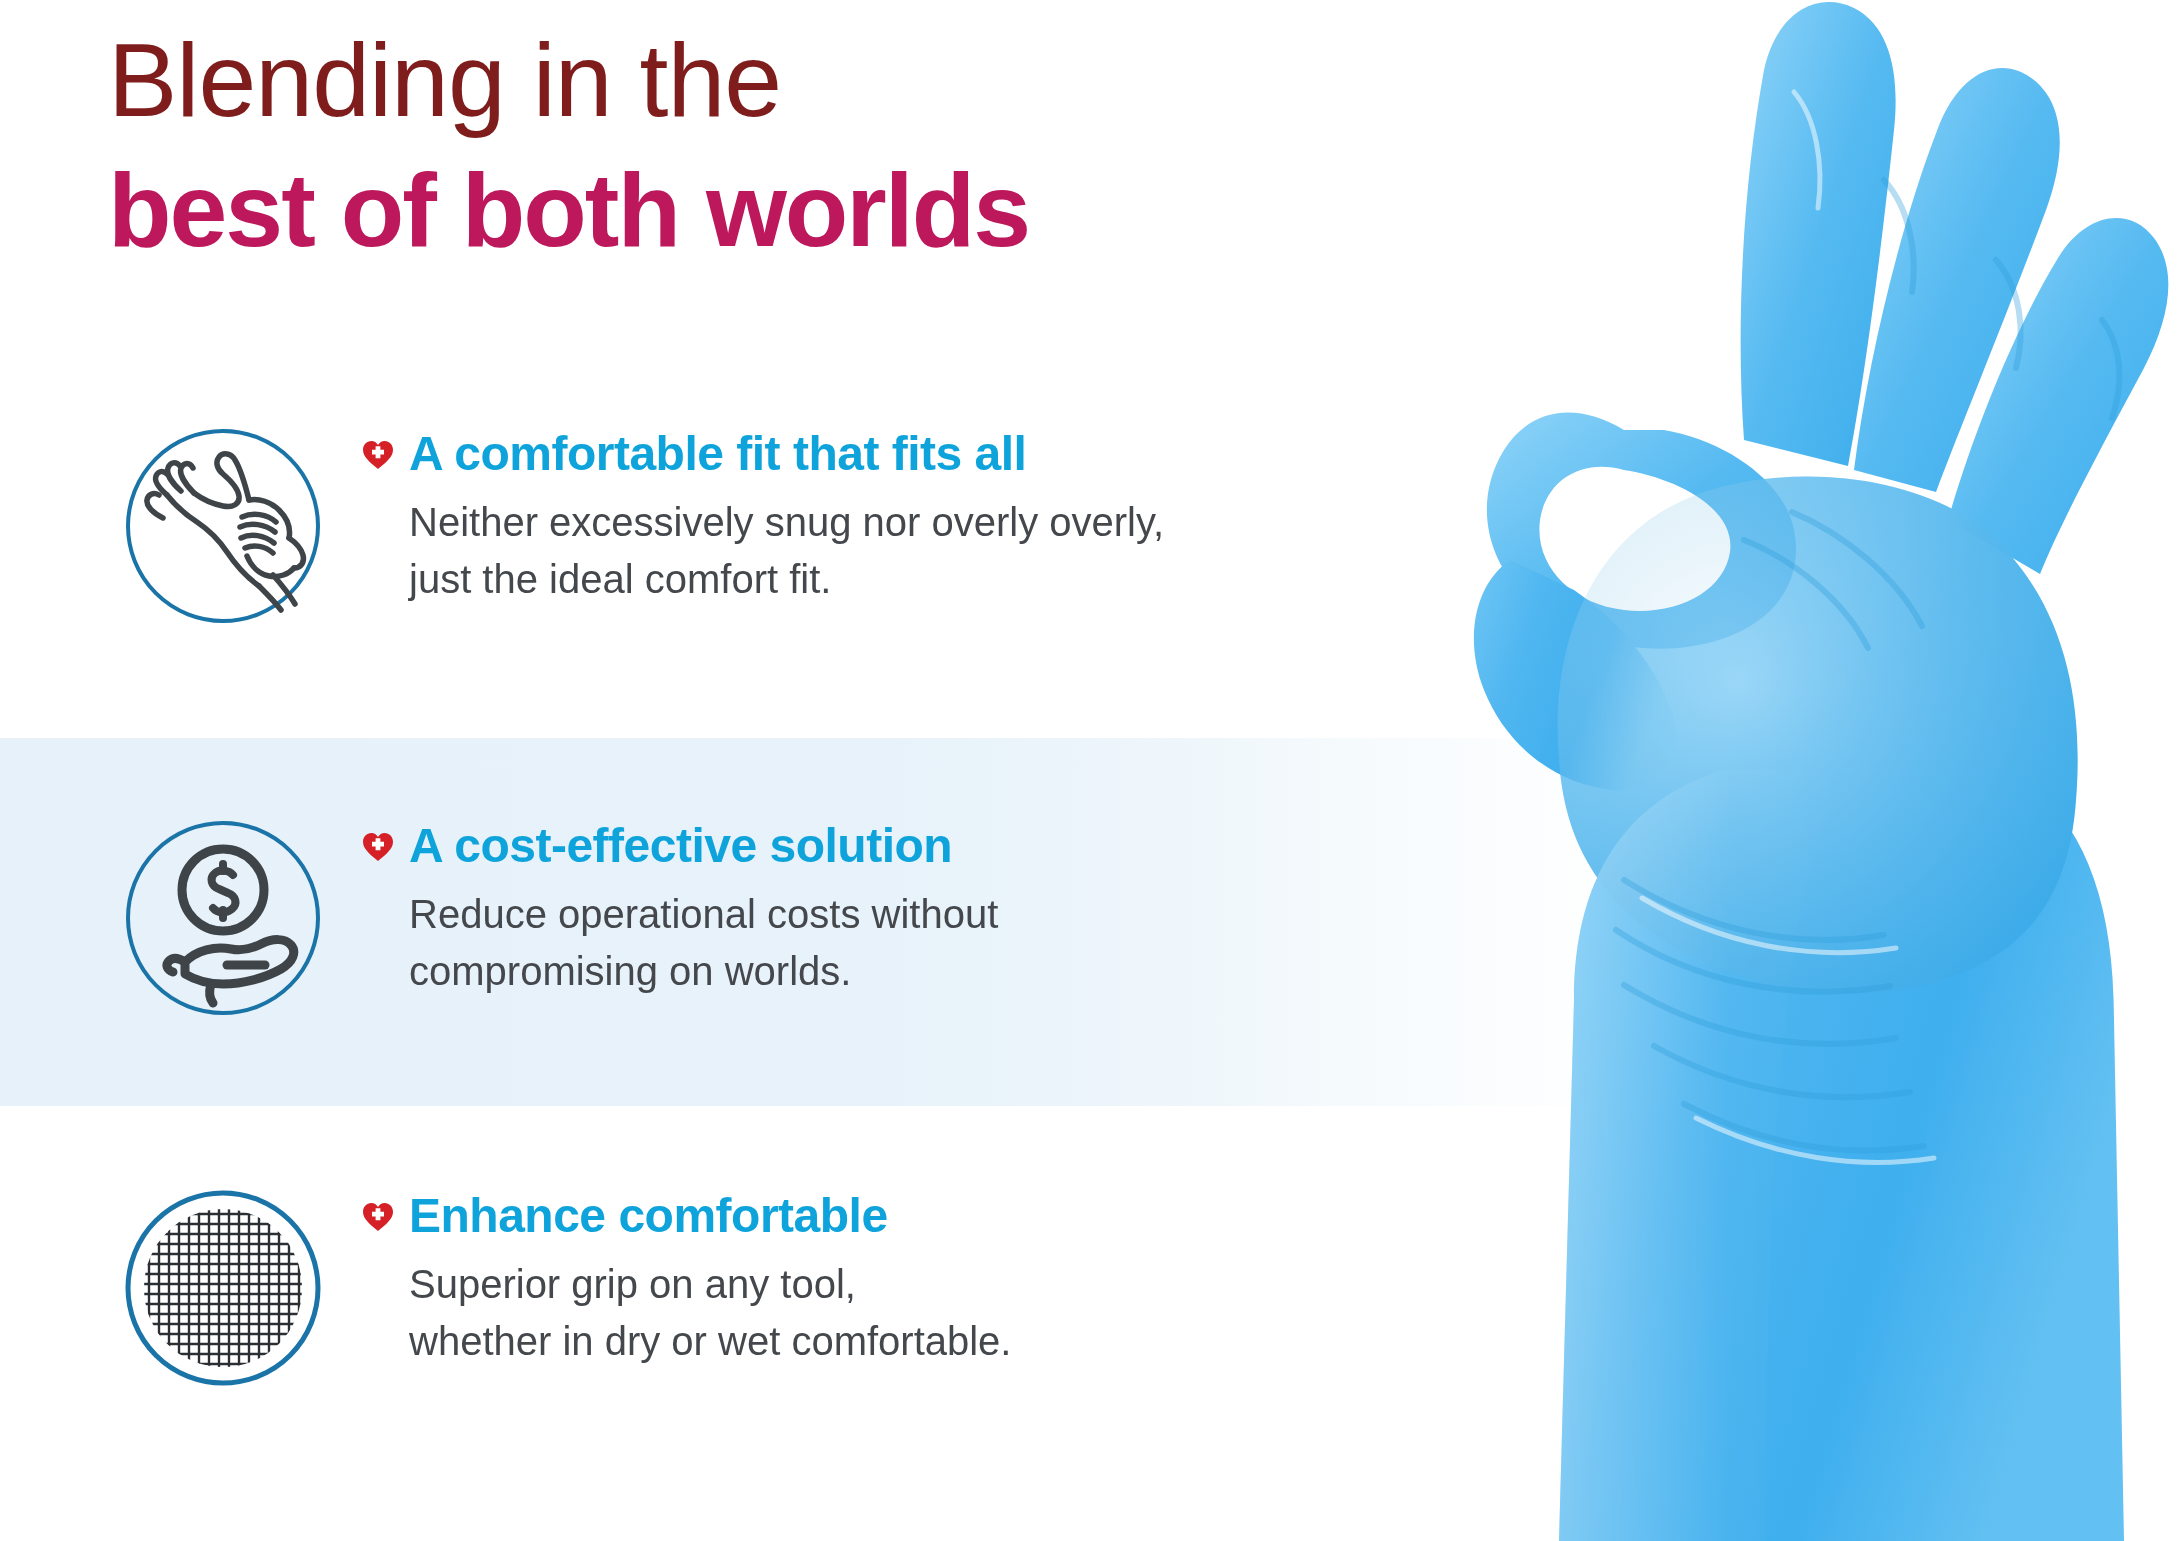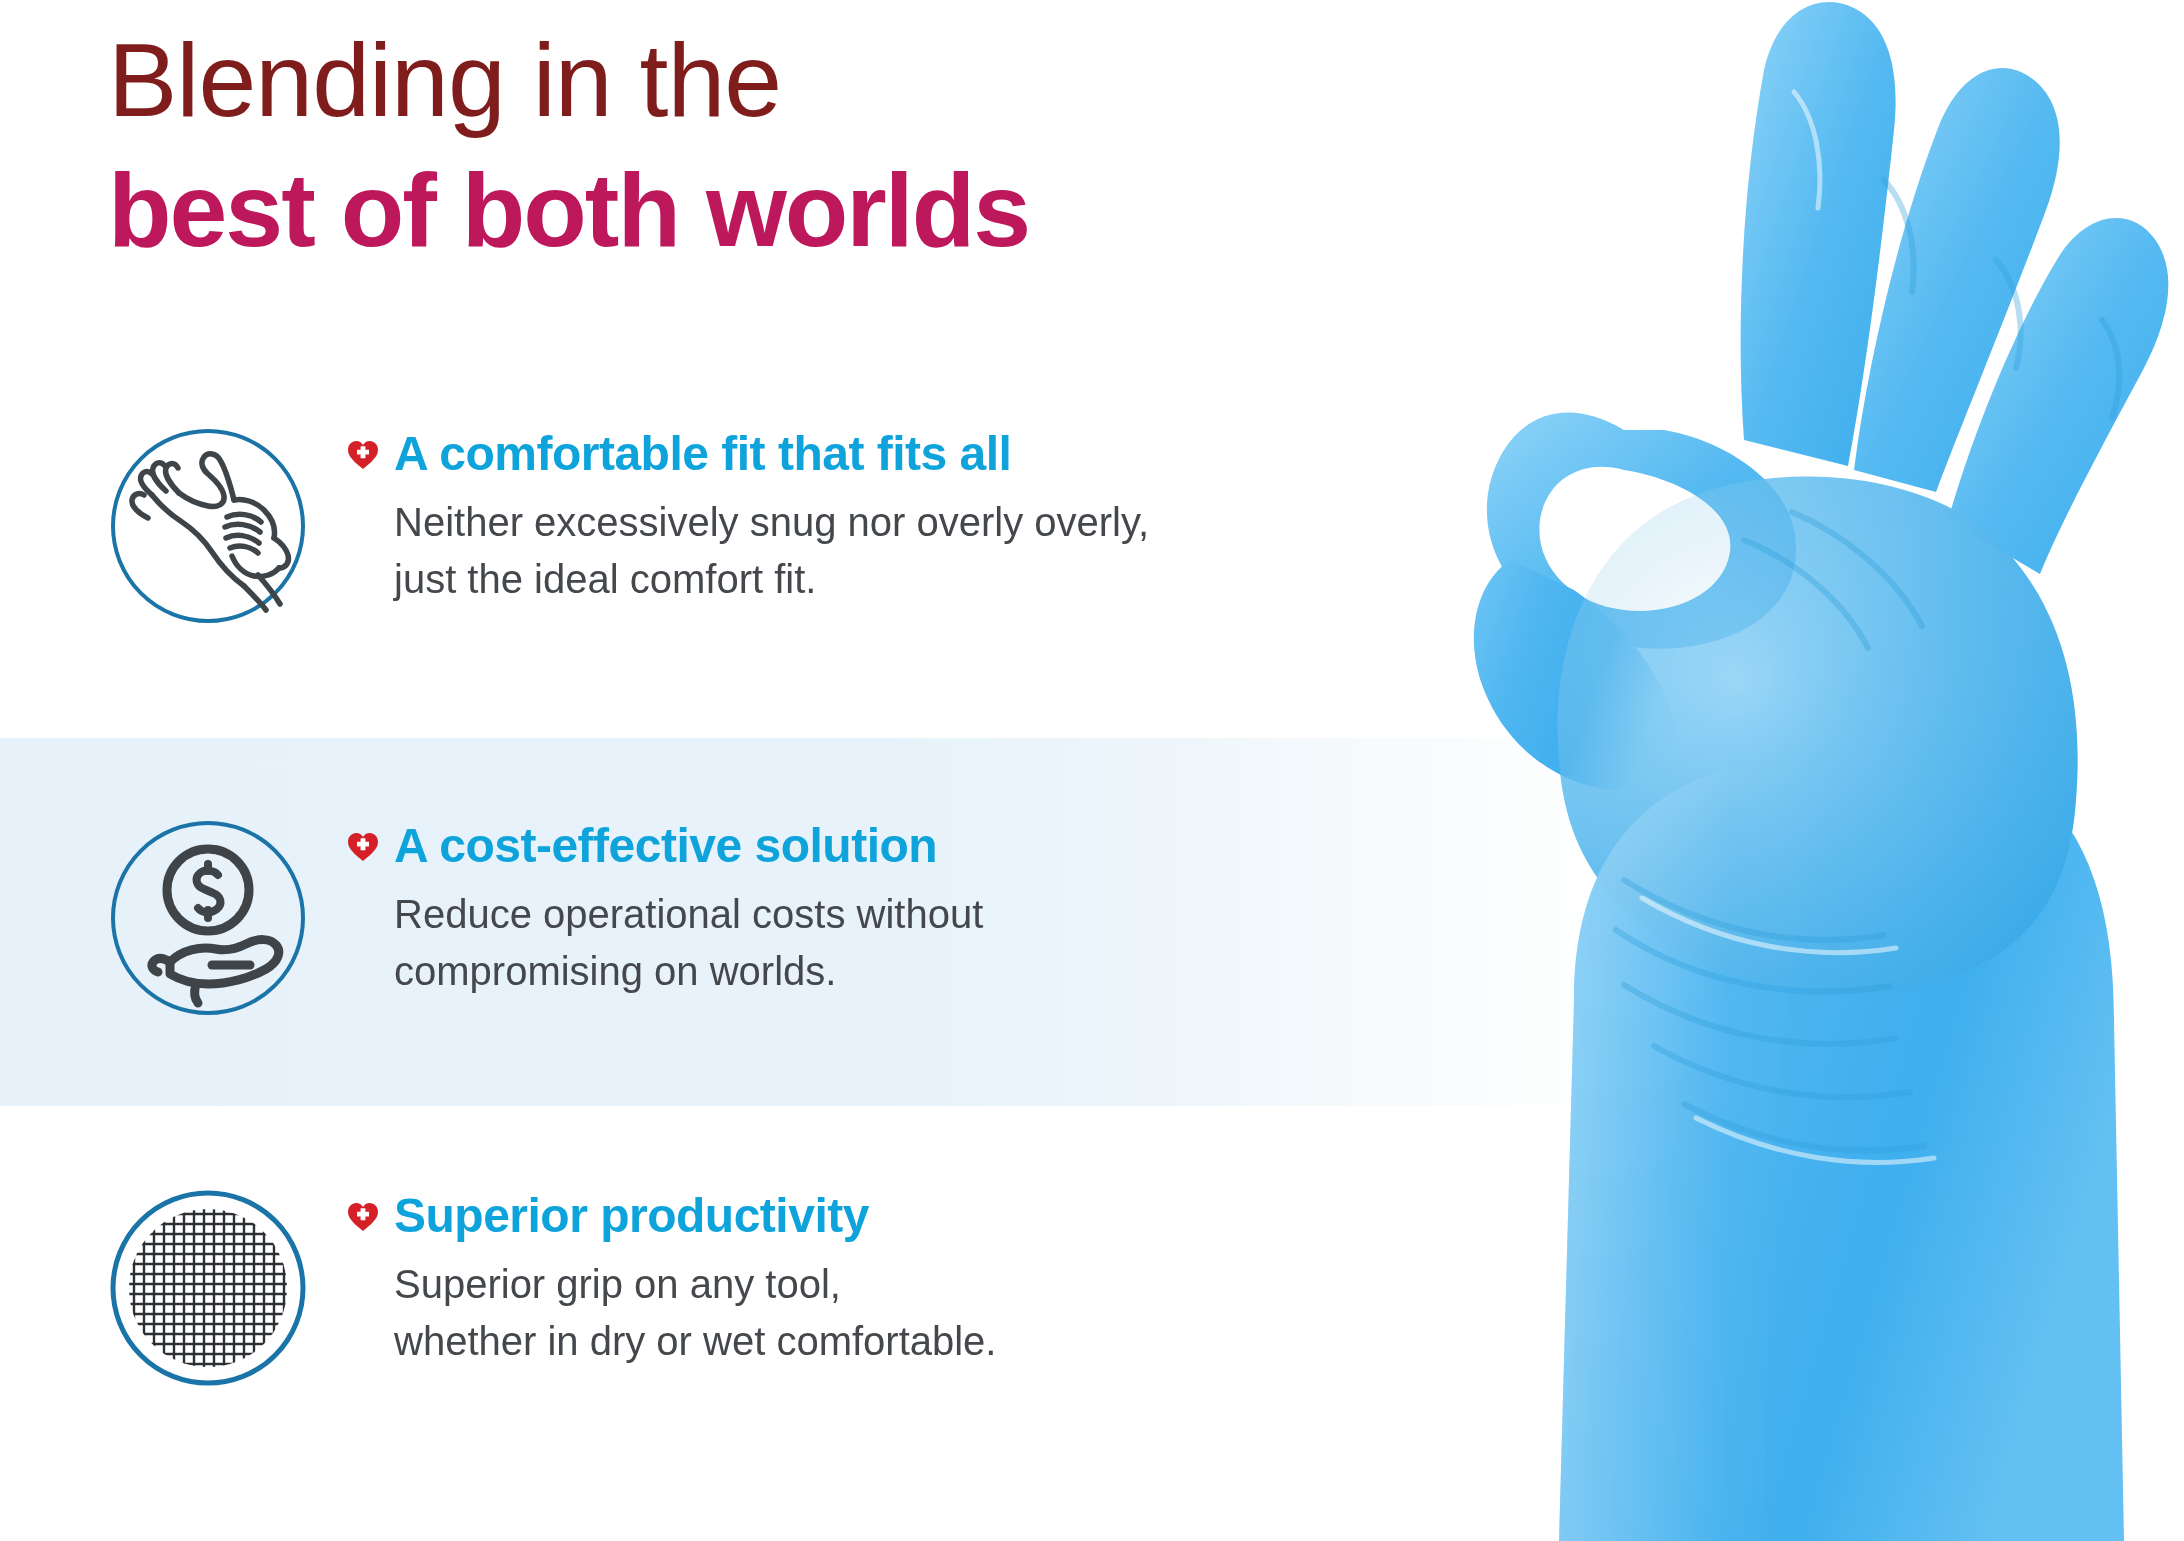--- a/index.html
+++ b/index.html
@@ -58,21 +58,21 @@
     letter-spacing: -2px;
     color: #be185d;
     white-space: nowrap;
     display: block;
     margin-top: 26px;
   }
 
   
   .feature {
     position: absolute;
-    left: 108px;
+    left: 123px;
     z-index: 5;
     display: flex;
     align-items: flex-start;
   }
   .feature.r1 { top: 420px; }
   .feature.r2 { top: 812px; }
   .feature.r3 { top: 1182px; }
 
   .icon-circle {
     width: 200px; height: 200px;
@@ -324,21 +324,21 @@
     <div class="feature-body">
       <div class="feature-title-row">
         <span class="heart-bullet">
           <svg viewBox="0 0 34 34" aria-hidden="true">
             <path d="M17 31 C 9 24.5, 2 19, 2 11.8 C 2 6.6, 5.8 3, 10.3 3
                      C 13.2 3, 15.7 4.6, 17 7.1 C 18.3 4.6, 20.8 3, 23.7 3
                      C 28.2 3, 32 6.6, 32 11.8 C 32 19, 25 24.5, 17 31 Z" fill="#D42026"></path>
             <path d="M14.6 8.2 h4.8 v3.6 h3.6 v4.8 h-3.6 v3.6 h-4.8 v-3.6 h-3.6 v-4.8 h3.6 Z" fill="#ffffff"></path>
           </svg>
         </span>
-        <span class="feature-title">Superior productivity</span>
+        <span class="feature-title">Enhance comfortable</span>
       </div>
       <div class="feature-desc">
         <span>Superior grip on any tool,</span>
         <span>whether in dry or wet comfortable.</span>
       </div>
     </div>
   </div>
 
 </div>
 

